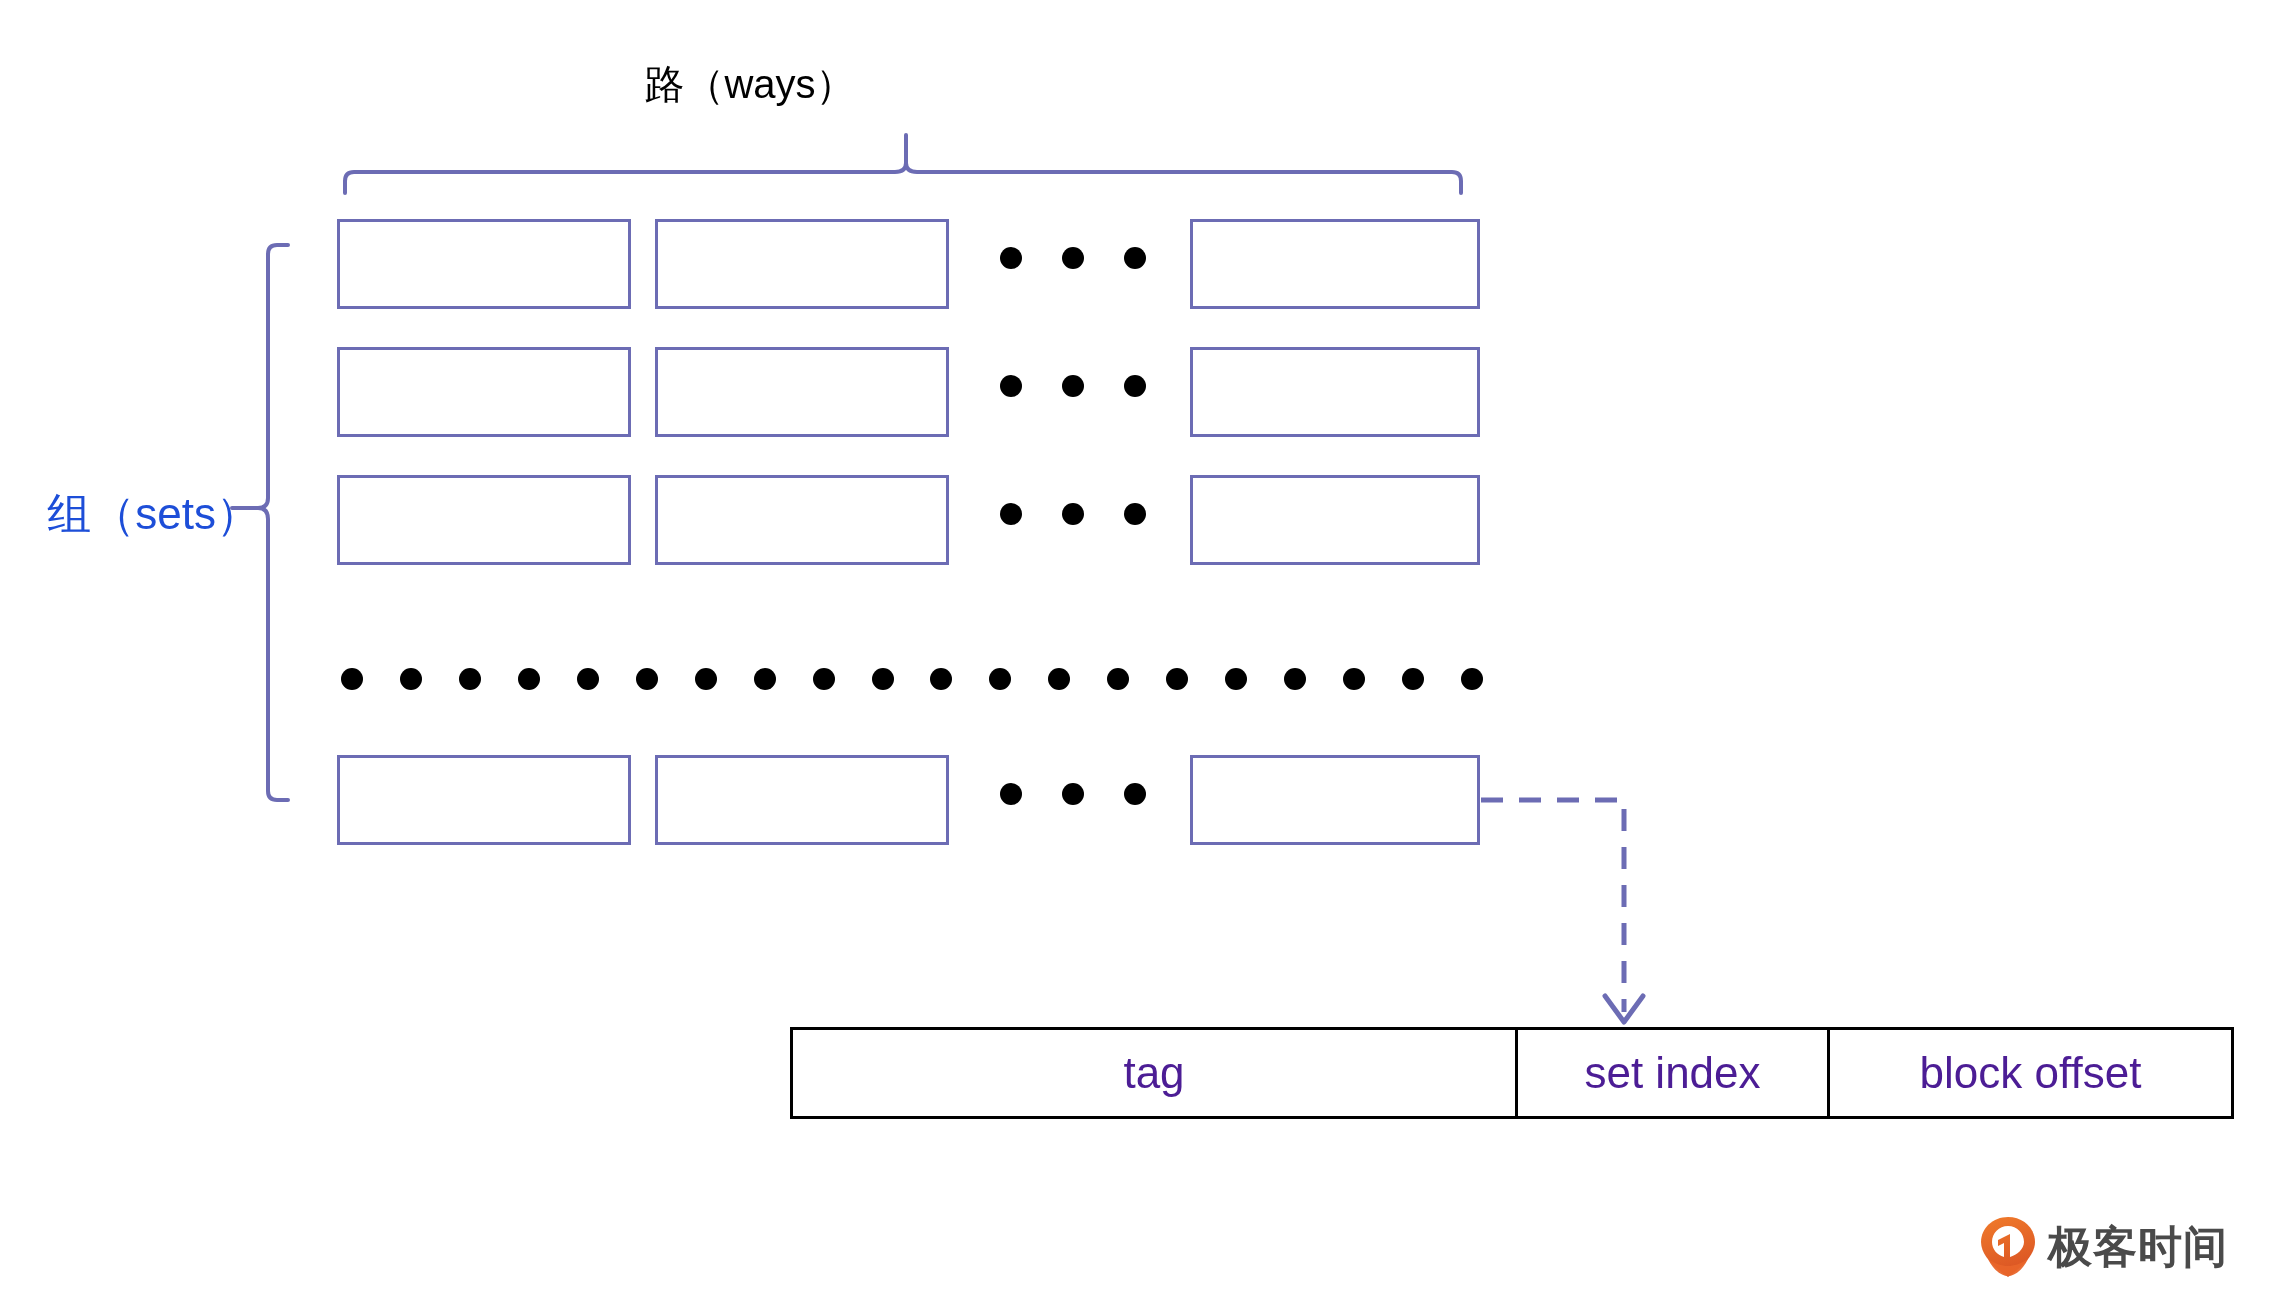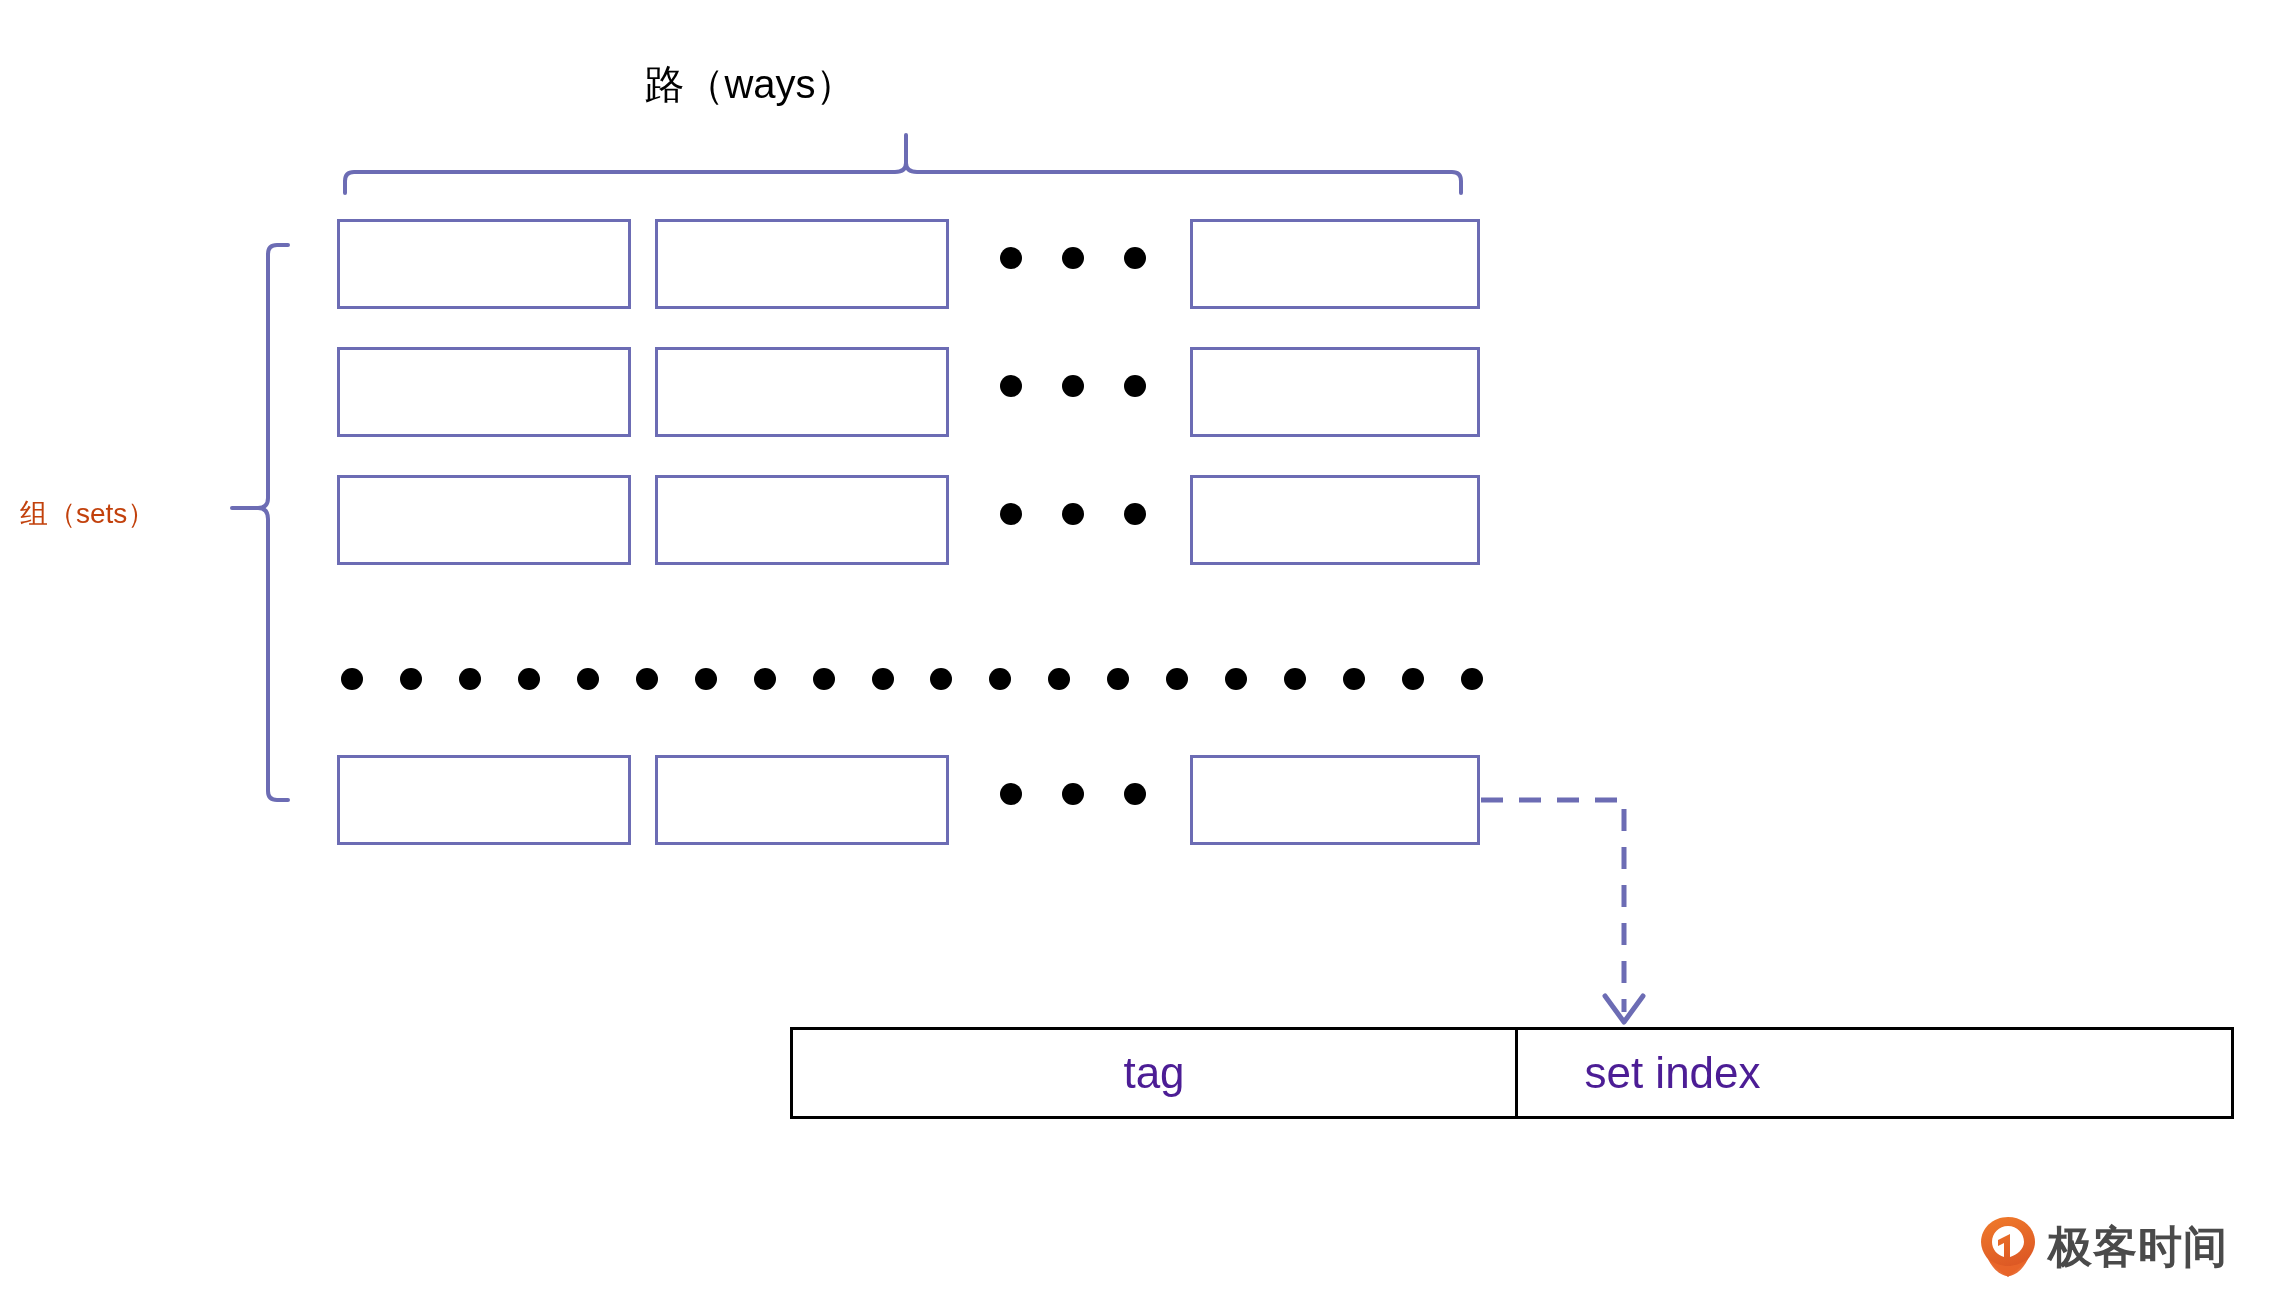--- a/index.html
+++ b/index.html
@@ -36,24 +36,24 @@
     font-size: 40px;
     line-height: 48px;
     letter-spacing: 0px;
     color: #000;
     white-space: nowrap;
   }
   .label-sets {
     left: 20px;
     top: 490px;
     width: 240px;
-    text-align: left;
-    font-size: 28px;
+    text-align: right;
+    font-size: 44px;
     line-height: 48px;
-    color: #c2410c;
+    color: #1d4ed8;
     white-space: nowrap;
   }
   .label-caption {
     left: 1310px;
     top: 1172px;
     width: 600px;
     text-align: center;
     font-size: 33px;
     line-height: 42px;
     color: #000;
@@ -216,20 +216,21 @@
   <div class="abs cell" style="left:337px; top:755px; width:294px; height:90px;"></div>
   <div class="abs cell" style="left:655px; top:755px; width:294px; height:90px;"></div>
   <div class="abs cell" style="left:1190px; top:755px; width:290px; height:90px;"></div>
   <div class="dot" style="left:1000px; top:783px;"></div>
   <div class="dot" style="left:1062px; top:783px;"></div>
   <div class="dot" style="left:1124px; top:783px;"></div>
 
   <div id="addr-block">
     <div class="field f-tag">tag</div>
     <div class="field f-setindex">set index</div>
+    <div class="field f-blockoff">block offset</div>
   </div>
 
 
   <div id="logo">
     <span class="mark">
       <svg width="56" height="62" viewBox="0 0 56 62">
         <defs>
           <linearGradient id="og" x1="0" y1="0" x2="0.3" y2="1">
             <stop offset="0" stop-color="#F07B2B"></stop>
             <stop offset="1" stop-color="#DB5524"></stop>

